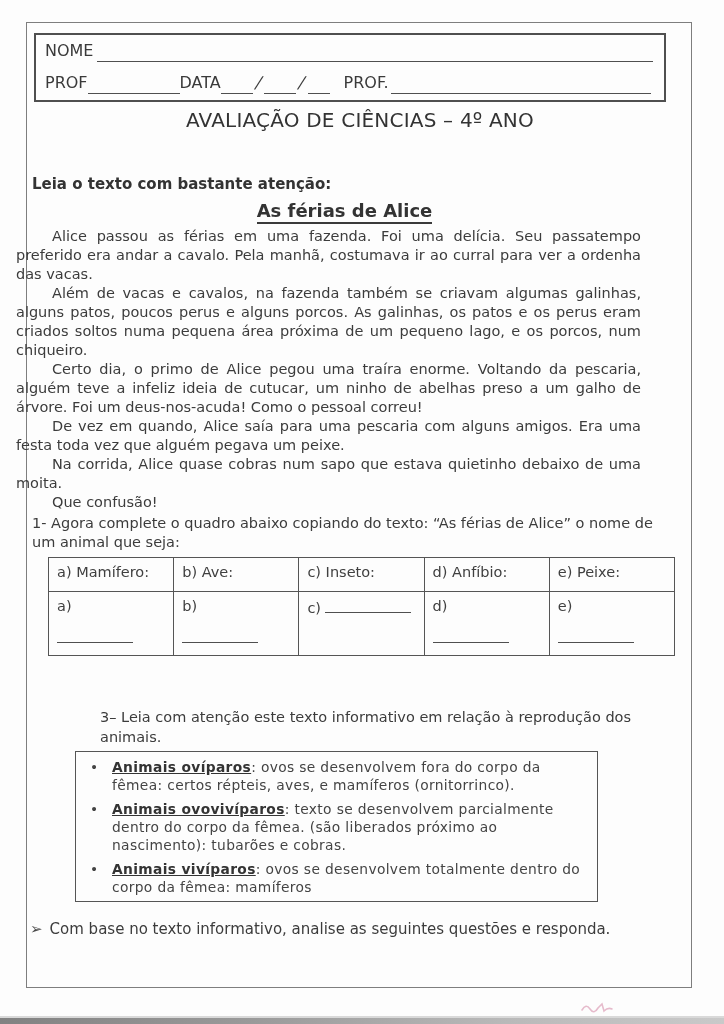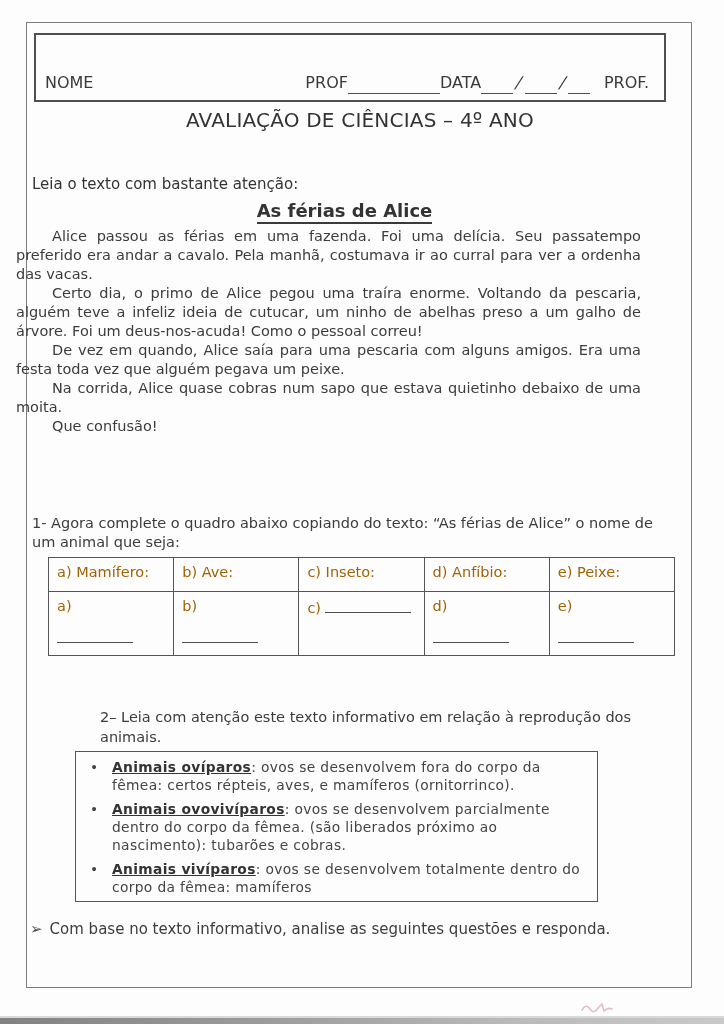--- a/index.html
+++ b/index.html
@@ -12,55 +12,55 @@
   .abs{position:absolute;}
   
   .page-border{
     left:26px;top:22px;width:666px;height:966px;
     border:1.5px solid #7e7e7e;box-sizing:border-box;
   }
   
   .student-box{
     left:34px;top:33px;width:632px;height:69px;
     border:2px solid #4f4f4f;box-sizing:border-box;
-    padding:5px 9px 6px 9px;display:flex;justify-content:space-between;
+    padding:5px 9px 6px 9px;display:flex;flex-direction:column;justify-content:space-between;
     background:#fdfdfd;
   }
   .info-row{display:flex;align-items:flex-end;font-size:16px;color:#3a3a3a;line-height:22px;}
   .fill{display:inline-block;border-bottom:1.6px solid #4f4f4f;height:18px;box-sizing:border-box;}
   .fill.flex1{flex:1;}
   .w90{width:92px;} .w32{width:32px;} .w20{width:22px;}
   .slash{margin:0 3px;font-style:italic;transform:skewX(-8deg);}
   .gap14{width:14px;display:inline-block;}
   
   .exam-title{
     left:26px;top:108px;width:668px;text-align:center;
     font-size:20px;font-weight:normal;color:#333;letter-spacing:.2px;
   }
   .reading-instruction{
-    left:32px;top:175px;font-size:15px;font-weight:normal;color:#333;
+    left:32px;top:175px;font-size:15px;font-weight:bold;color:#333;
   }
   .story-title-wrap{left:32px;top:200px;width:625px;text-align:center;}
   .story-title{
     display:inline-block;font-size:18px;font-weight:bold;color:#333;
     border-bottom:2px solid #3a3a3a;padding-bottom:1px;
   }
   .story{
     left:16px;top:227px;width:625px;
     font-size:14.5px;line-height:19px;text-align:justify;color:#3c3c3c;
   }
   .story p{margin:0;text-indent:36px;}
   .q1-text{
     left:32px;top:514px;width:624px;
     font-size:14.5px;line-height:19px;color:#3c3c3c;
   }
   
   .animals-table{
     left:48px;top:557px;width:627px;border-collapse:collapse;table-layout:fixed;
-    font-size:14.5px;color:#a16207;background:#fdfdfd;
+    font-size:14.5px;color:#404040;background:#fdfdfd;
   }
   .animals-table td{
     border:1.6px solid #555;padding:6px 6px 4px 8px;vertical-align:top;box-sizing:border-box;
   }
   .animals-table tr.hdr td{height:34px;}
   .animals-table tr.ans td{height:64px;}
   .ans-line{display:inline-block;border-bottom:1.5px solid #4f4f4f;height:14px;width:76px;}
   .ans-stack .ans-line{margin-top:14px;}
   .ans-inline .ans-line{margin-left:4px;width:86px;}
   
@@ -116,20 +116,21 @@
 
 <div class="abs exam-title">AVALIAÇÃO DE CIÊNCIAS – 4º ANO</div>
 
 <div class="abs reading-instruction">Leia o texto com bastante atenção:</div>
 
 <div class="abs story-title-wrap">
   <span class="story-title">As férias de Alice</span>
 </div>
 <div class="abs story">
   <p>Alice passou as férias em uma fazenda. Foi uma delícia. Seu passatempo preferido era andar a cavalo. Pela manhã, costumava ir ao curral para ver a ordenha das vacas.</p>
+  <p>Além de vacas e cavalos, na fazenda também se criavam algumas galinhas, alguns patos, poucos perus e alguns porcos. As galinhas, os patos e os perus eram criados soltos numa pequena área próxima de um pequeno lago, e os porcos, num chiqueiro.</p>
   <p>Certo dia, o primo de Alice pegou uma traíra enorme. Voltando da pescaria, alguém teve a infeliz ideia de cutucar, um ninho de abelhas preso a um galho de árvore. Foi um deus-nos-acuda! Como o pessoal correu!</p>
   <p>De vez em quando, Alice saía para uma pescaria com alguns amigos. Era uma festa toda vez que alguém pegava um peixe.</p>
   <p>Na corrida, Alice quase cobras num sapo que estava quietinho debaixo de uma moita.</p>
   <p>Que confusão!</p>
 </div>
 
 <div class="abs q1-text">1- Agora complete o quadro abaixo copiando do texto: “As férias de Alice” o nome de um animal que seja:</div>
 
 <table class="abs animals-table">
   <tbody>
@@ -157,30 +158,30 @@
       <span class="ans-line"></span>
     </td>
     <td class="ans-stack">
       <span>e)</span><br>
       <span class="ans-line"></span>
     </td>
   </tr>
 </tbody>
   </table>
 
-<div class="abs q2-text">2– Leia com atenção este texto informativo em relação à reprodução dos animais.</div>
+<div class="abs q2-text">3– Leia com atenção este texto informativo em relação à reprodução dos animais.</div>
 
 <div class="abs repro-box">
   <div class="info-item">
     <span class="dot">•</span>
     <span><b>Animais ovíparos</b><span>: ovos se desenvolvem fora do corpo da fêmea: certos répteis, aves,  e mamíferos (ornitorrinco).</span></span>
   </div>
   <div class="info-item" style="margin-top:6px;">
     <span class="dot">•</span>
-    <span><b>Animais ovovivíparos</b><span>: ovos se desenvolvem parcialmente dentro do corpo da fêmea. (são liberados próximo ao nascimento): tubarões e cobras.</span></span>
+    <span><b>Animais ovovivíparos</b><span>: texto se desenvolvem parcialmente dentro do corpo da fêmea. (são liberados próximo ao nascimento): tubarões e cobras.</span></span>
   </div>
   <div class="info-item" style="margin-top:6px;">
     <span class="dot">•</span>
     <span><b>Animais vivíparos</b><span>: ovos se desenvolvem totalmente dentro do corpo da fêmea: mamíferos</span></span>
   </div>
 </div>
 
 <div class="abs closing">
   <span class="arrow">➢</span>
   <span>Com base no texto informativo, analise as seguintes questões e responda.</span>

